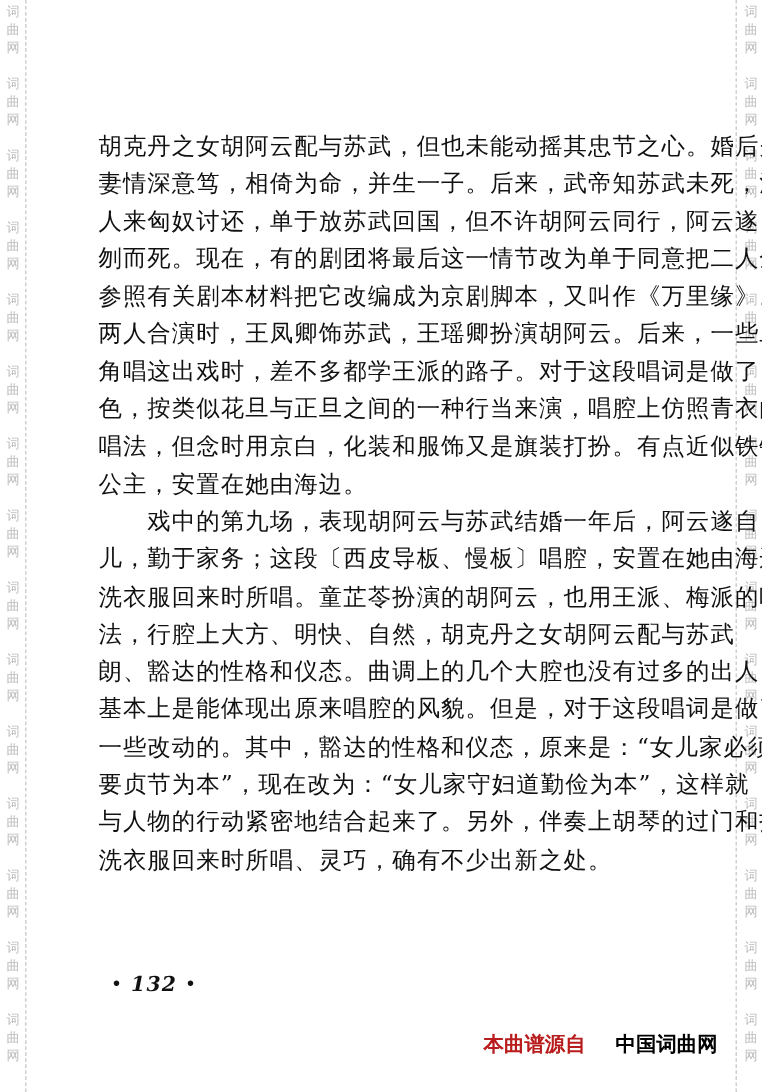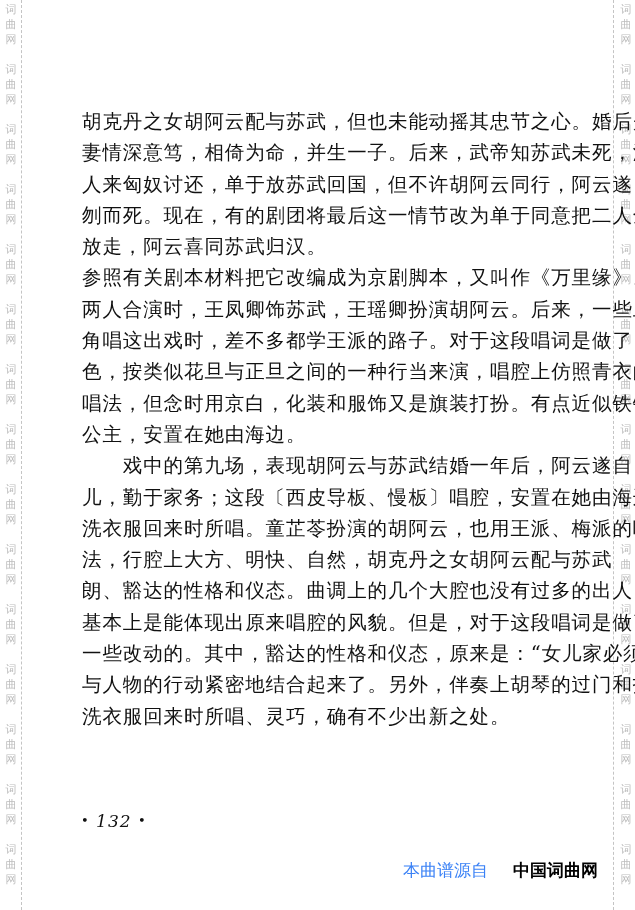--- a/index.html
+++ b/index.html
@@ -26,26 +26,26 @@
   .page-text {
     position: absolute; left: 82px; top: 106px; width: 496px;
   }
   .para { margin: 0; }
   .line {
     display: block; height: 31.3px; line-height: 31.3px; font-size: 19.5px; white-space: nowrap;
     letter-spacing: 0.9px; text-align: justify; text-align-last: justify;
   }
   .line.last { text-align-last: left; }
   .page-number {
-    position: absolute; left: 81px; top: 811px; font-size: 17px; font-weight: normal; font-style: italic;
+    position: absolute; left: 93px; top: 811px; font-size: 17px; font-weight: bold; font-style: italic;
     font-family: "DejaVu Serif", serif; letter-spacing: 1px;
   }
   .page-number .dot { font-style: normal; font-size: 13px; vertical-align: 2px; }
   .source-label {
-    position: absolute; left: 403px; top: 859px; font-size: 17px; font-weight: normal; color: #3b82f6;
+    position: absolute; left: 403px; top: 859px; font-size: 17px; font-weight: bold; color: #b91c1c;
     font-family: "DejaVu Sans", sans-serif;
   }
   .source-site {
     position: absolute; left: 513px; top: 859px; font-size: 17px; font-weight: bold; color: #000000;
     font-family: Liberation Mono, monospace;
   }
 </style>
 </head>
 <body>
 
@@ -206,38 +206,38 @@
       <span class="wm-char">网</span>
     </div>
   </div>
 
 <div class="page-text" id="page-text">
     <div class="para">
       <span class="line">胡克丹之女胡阿云配与苏武，但也未能动摇其忠节之心。婚后夫</span>
       <span class="line">妻情深意笃，相倚为命，并生一子。后来，武帝知苏武未死，派</span>
       <span class="line">人来匈奴讨还，单于放苏武回国，但不许胡阿云同行，阿云遂自</span>
       <span class="line">刎而死。现在，有的剧团将最后这一情节改为单于同意把二人全</span>
-      <span class="line last">放走，阿云喜同苏武归汉。</span>
     </div>
     <div class="para">
       <span class="line">参照有关剧本材料把它改编成为京剧脚本，又叫作《万里缘》。</span>
       <span class="line">两人合演时，王凤卿饰苏武，王瑶卿扮演胡阿云。后来，一些旦</span>
       <span class="line">角唱这出戏时，差不多都学王派的路子。对于这段唱词是做了</span>
       <span class="line">色，按类似花旦与正旦之间的一种行当来演，唱腔上仿照青衣的</span>
       <span class="line">唱法，但念时用京白，化装和服饰又是旗装打扮。有点近似铁镜</span>
       <span class="line last">公主，安置在她由海边。</span>
     </div>
     <div class="para">
       <span class="line">　　戏中的第九场，表现胡阿云与苏武结婚一年后，阿云遂自</span>
       <span class="line">儿，勤于家务；这段〔西皮导板、慢板〕唱腔，安置在她由海边</span>
       <span class="line">洗衣服回来时所唱。童芷苓扮演的胡阿云，也用王派、梅派的唱</span>
       <span class="line">法，行腔上大方、明快、自然，胡克丹之女胡阿云配与苏武</span>
       <span class="line">朗、豁达的性格和仪态。曲调上的几个大腔也没有过多的出人，</span>
       <span class="line">基本上是能体现出原来唱腔的风貌。但是，对于这段唱词是做了</span>
       <span class="line">一些改动的。其中，豁达的性格和仪态，原来是：“女儿家必须</span>
+      <span class="line">要贞节为本”，现在改为：“女儿家守妇道勤俭为本”，这样就</span>
       <span class="line">与人物的行动紧密地结合起来了。另外，伴奏上胡琴的过门和托</span>
       <span class="line last">洗衣服回来时所唱、灵巧，确有不少出新之处。</span>
     </div>
   </div>
 
 <div class="page-number">
   <span class="dot">•</span>
   <span>132</span>
   <span class="dot">•</span>
 </div>

